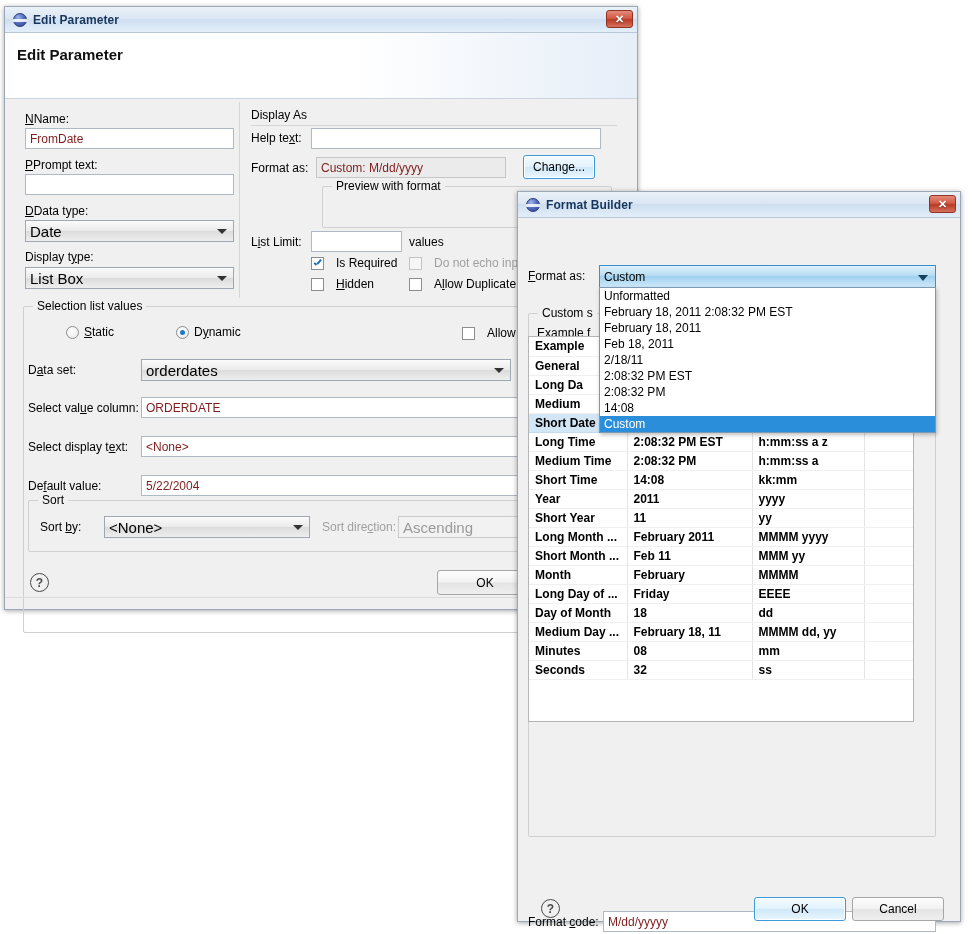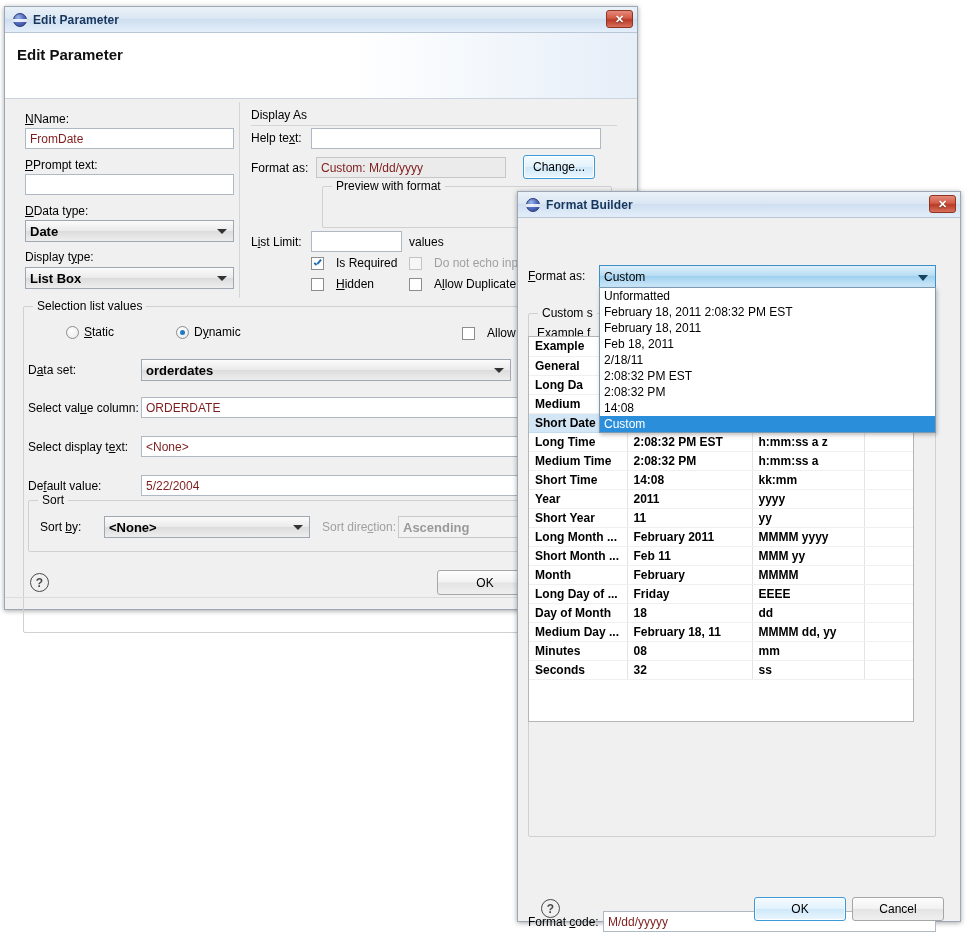--- a/index.html
+++ b/index.html
@@ -93,21 +93,21 @@
     background: #fff; border: 1px solid #aeb9c4;
     height: 21px; font-size: 12px; padding: 2px 4px;
     display:flex; align-items:center; color:#7f1d1d;
     font-family: "Liberation Sans", sans-serif;
   }
   .fld.ro { background:#fff; }
   .combo {
     height: 22px; border: 1px solid #9fa8b2;
     background: linear-gradient(to bottom,#fbfbfb 0%,#ebebeb 48%,#dcdcdc 52%,#eeeeee 100%);
     display:flex; align-items:center; padding: 0 4px;
-    font-size: 13px; position: relative; font-weight: bold;
+    font-size: 15px; position: relative;
   }
   .combo .arrow {
     position:absolute; right:6px; top:50%; margin-top:-2px;
     width:0;height:0;border-left:5px solid transparent;border-right:5px solid transparent;
     border-top:5px solid #333;
   }
   .combo.disabled { color:#9a9a9a; background:#f2f2f2; border-color:#c9c9c9; }
 
   .grp {
     position:absolute; border:1px solid #d0d0d0; border-radius:2px;

